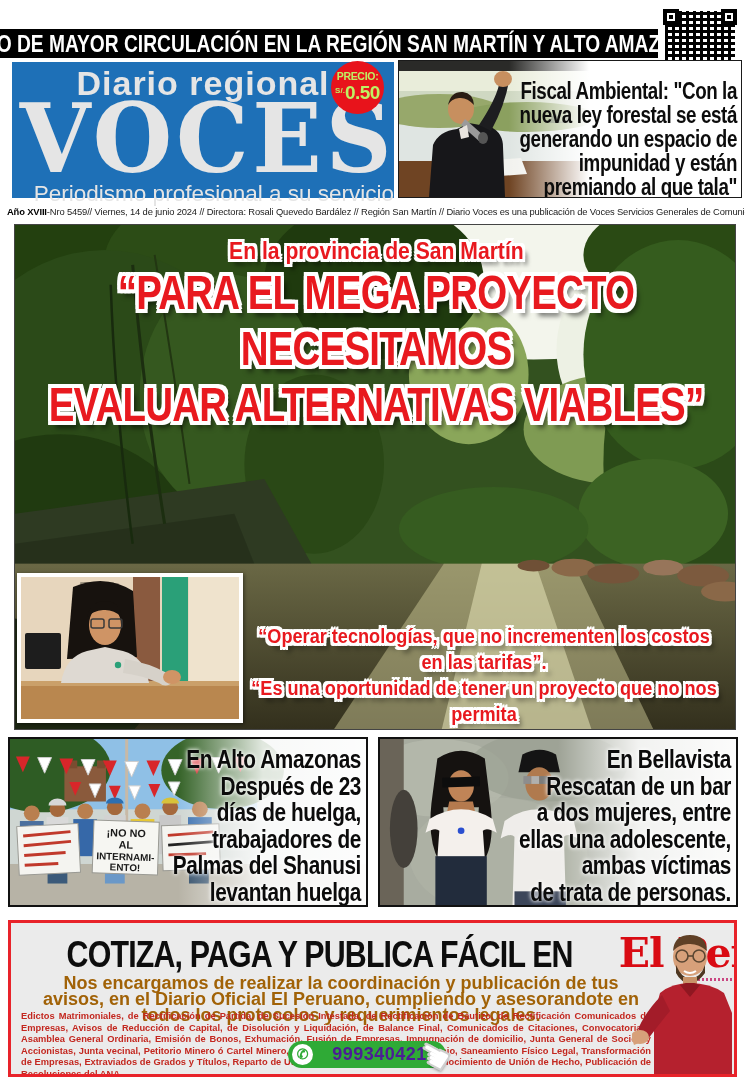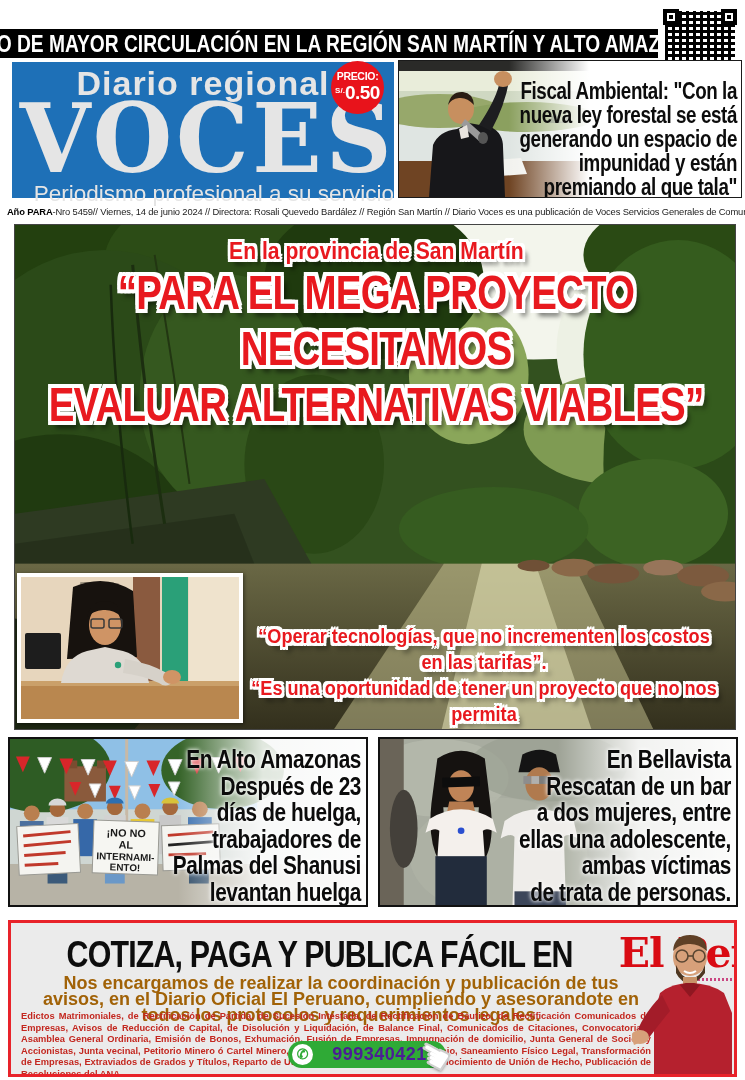--- a/index.html
+++ b/index.html
@@ -23,21 +23,21 @@
   .f1{left:5px;top:5px}.f2{right:5px;top:5px}.f3{left:5px;bottom:5px}
 
   
   .masthead{position:absolute;left:12px;top:62px;width:382px;height:136px;background:#1e70b7;
             text-align:center;color:#e5e5e5;}
   .m-kicker{display:block;margin-top:2px;font-size:34px;font-weight:bold;letter-spacing:1px;}
   .m-title{display:block;margin-top:-10px;font-family:"DejaVu Serif",serif;font-weight:bold;
            font-size:95px;line-height:92px;letter-spacing:4px;transform:scaleX(.96);transform-origin:center;}
   .m-tagline{display:block;margin-top:-4px;font-size:22.5px;font-weight:400;text-align:right;}
   .price-badge{position:absolute;left:331px;top:61px;width:53px;height:53px;border-radius:50%;
-               background:#e8131b;color:#ffffff;text-align:center;z-index:3;}
+               background:#e8131b;color:#bef264;text-align:center;z-index:3;}
   .price-label{display:block;font-size:10.5px;font-weight:bold;margin-top:9px;letter-spacing:-.3px;}
   .price-cur{font-size:8px;font-weight:bold;vertical-align:6px;}
   .price-amt{font-size:19px;font-weight:bold;letter-spacing:-.5px;}
 
   
   .fiscal-box{position:absolute;left:398px;top:60px;width:344px;height:138px;background:#fff;
               border:1px solid #1a1a1a;box-sizing:border-box;overflow:hidden;}
   .fiscal-photo{position:absolute;left:0;top:0;width:190px;height:136px;}
   .fiscal-headline{position:absolute;right:4px;top:18px;width:310px;text-align:right;
                    transform:scaleX(.80);transform-origin:top right;}
@@ -160,21 +160,21 @@
     </svg>
     <div class="fiscal-headline">
       <div>Fiscal Ambiental: "Con la</div>
       <div>nueva ley forestal se está</div>
       <div>generando un espacio de</div>
       <div>impunidad y están</div>
       <div>premiando al que tala"</div>
     </div>
   </div>
 
-  <div class="info-line"><b>Año PARA</b><span>-Nro 5459// Viernes, 14 de junio 2024 // Directora: Rosali Quevedo Bardález // Región San Martín // Diario Voces es una publicación de Voces Servicios Generales de Comunicaciones EIRL// </span></div>
+  <div class="info-line"><b>Año XVIII</b><span>-Nro 5459// Viernes, 14 de junio 2024 // Directora: Rosali Quevedo Bardález // Región San Martín // Diario Voces es una publicación de Voces Servicios Generales de Comunicaciones EIRL// </span></div>
 
   <div class="main-box">
     <svg class="main-photo" viewBox="0 0 722 506" preserveAspectRatio="none">
       <defs>
         <linearGradient id="water" x1="0" y1="0" x2="0" y2="1">
           <stop offset="0" stop-color="#6a6845"></stop>
             <stop offset="1" stop-color="#33301d"></stop>
         </linearGradient>
       </defs>
       <rect width="722" height="506" fill="#33511f"></rect>

